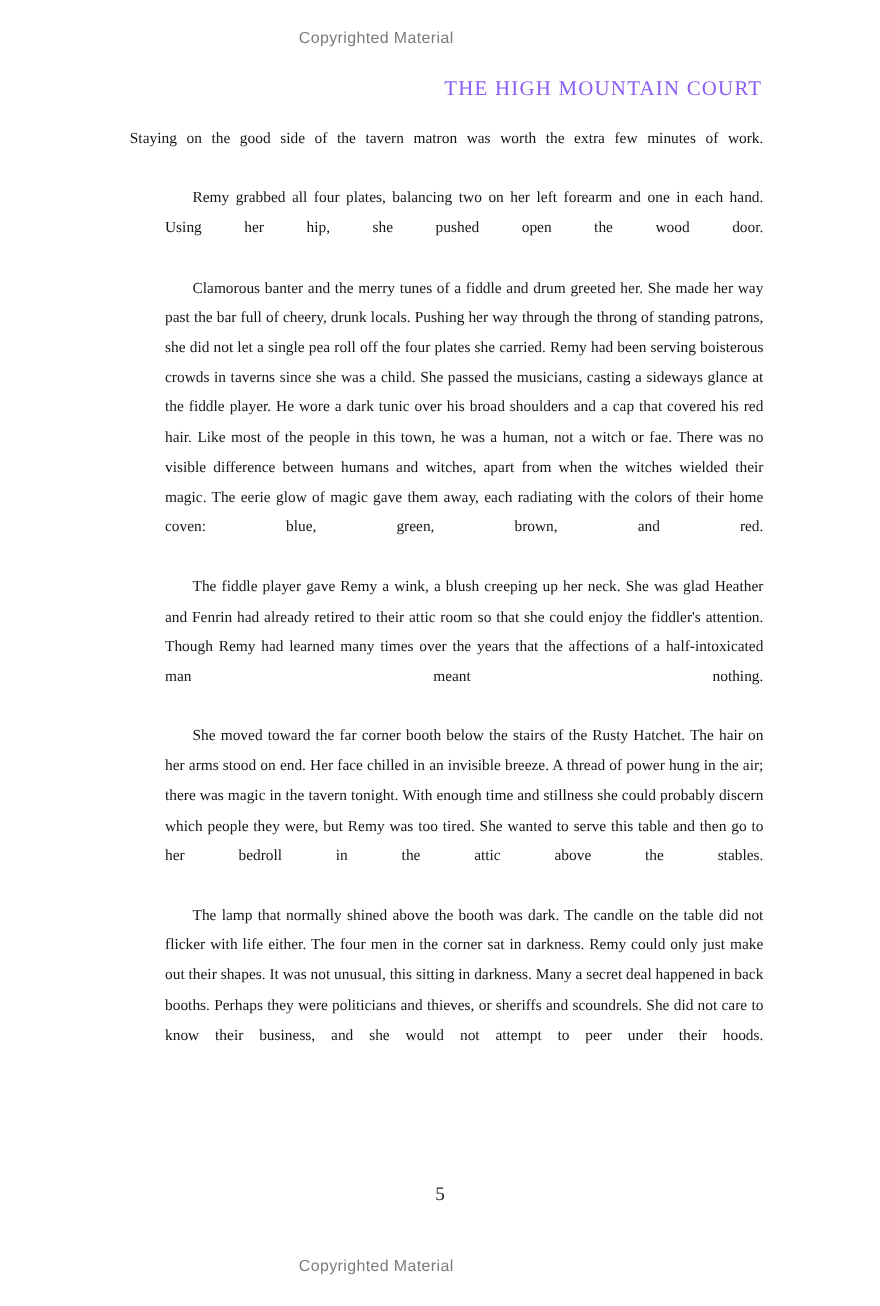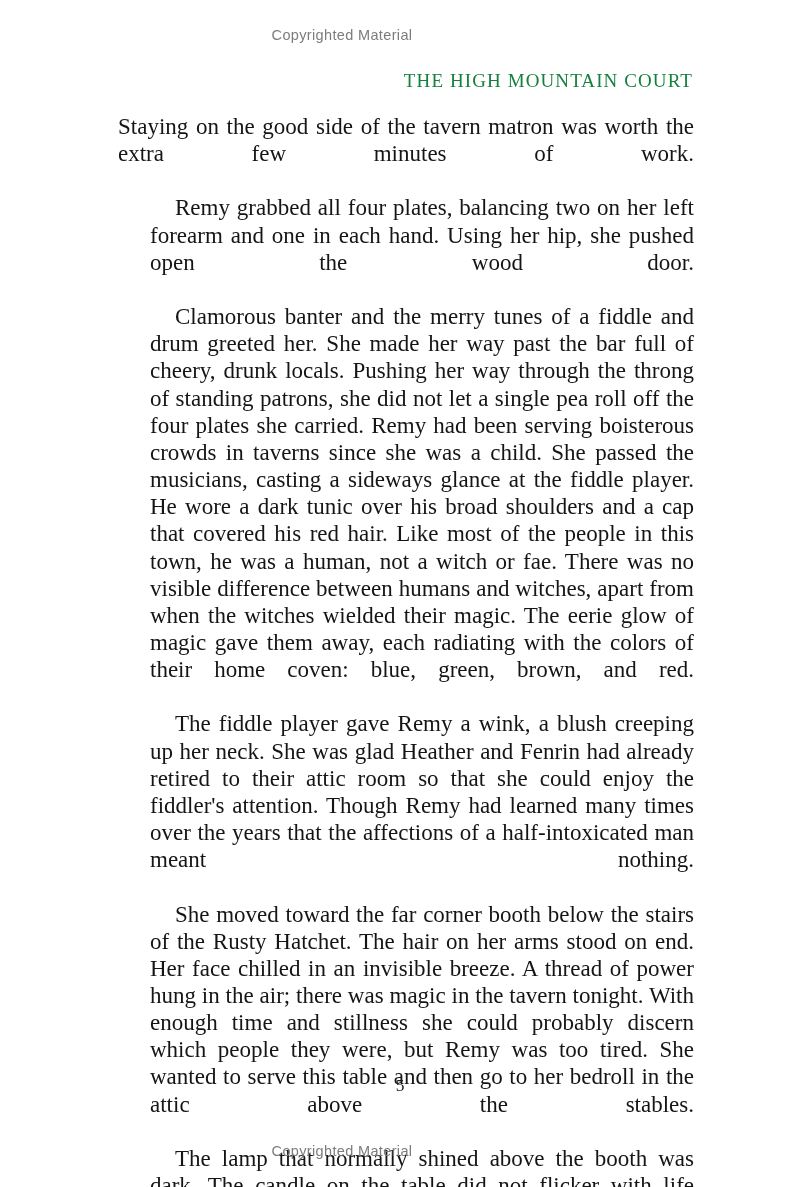--- a/index.html
+++ b/index.html
@@ -39,35 +39,35 @@
   
   .running-head {
     position: absolute;
     top: 70px;
     left: 118px;
     width: 575px;
     text-align: right;
     font-family: "Liberation Serif", "DejaVu Serif", serif;
     font-size: 19px;
     letter-spacing: 1.1px;
-    color: #15803d;
+    color: #8b5cf6;
     white-space: nowrap;
   }
 
   
   .text-column {
     position: absolute;
     top: 113px;
     left: 118px;
     width: 576px;
   }
 
   .body-paragraph {
     margin: 0;
-    font-size: 23px;
+    font-size: 14px;
     line-height: 27.15px;
     text-align: justify;
     text-justify: inter-word;
     hyphens: manual;
     -webkit-hyphens: manual;
     color: #151515;
   }
   .body-paragraph + .body-paragraph {
     text-indent: 25px;
     margin-left: 32px;

